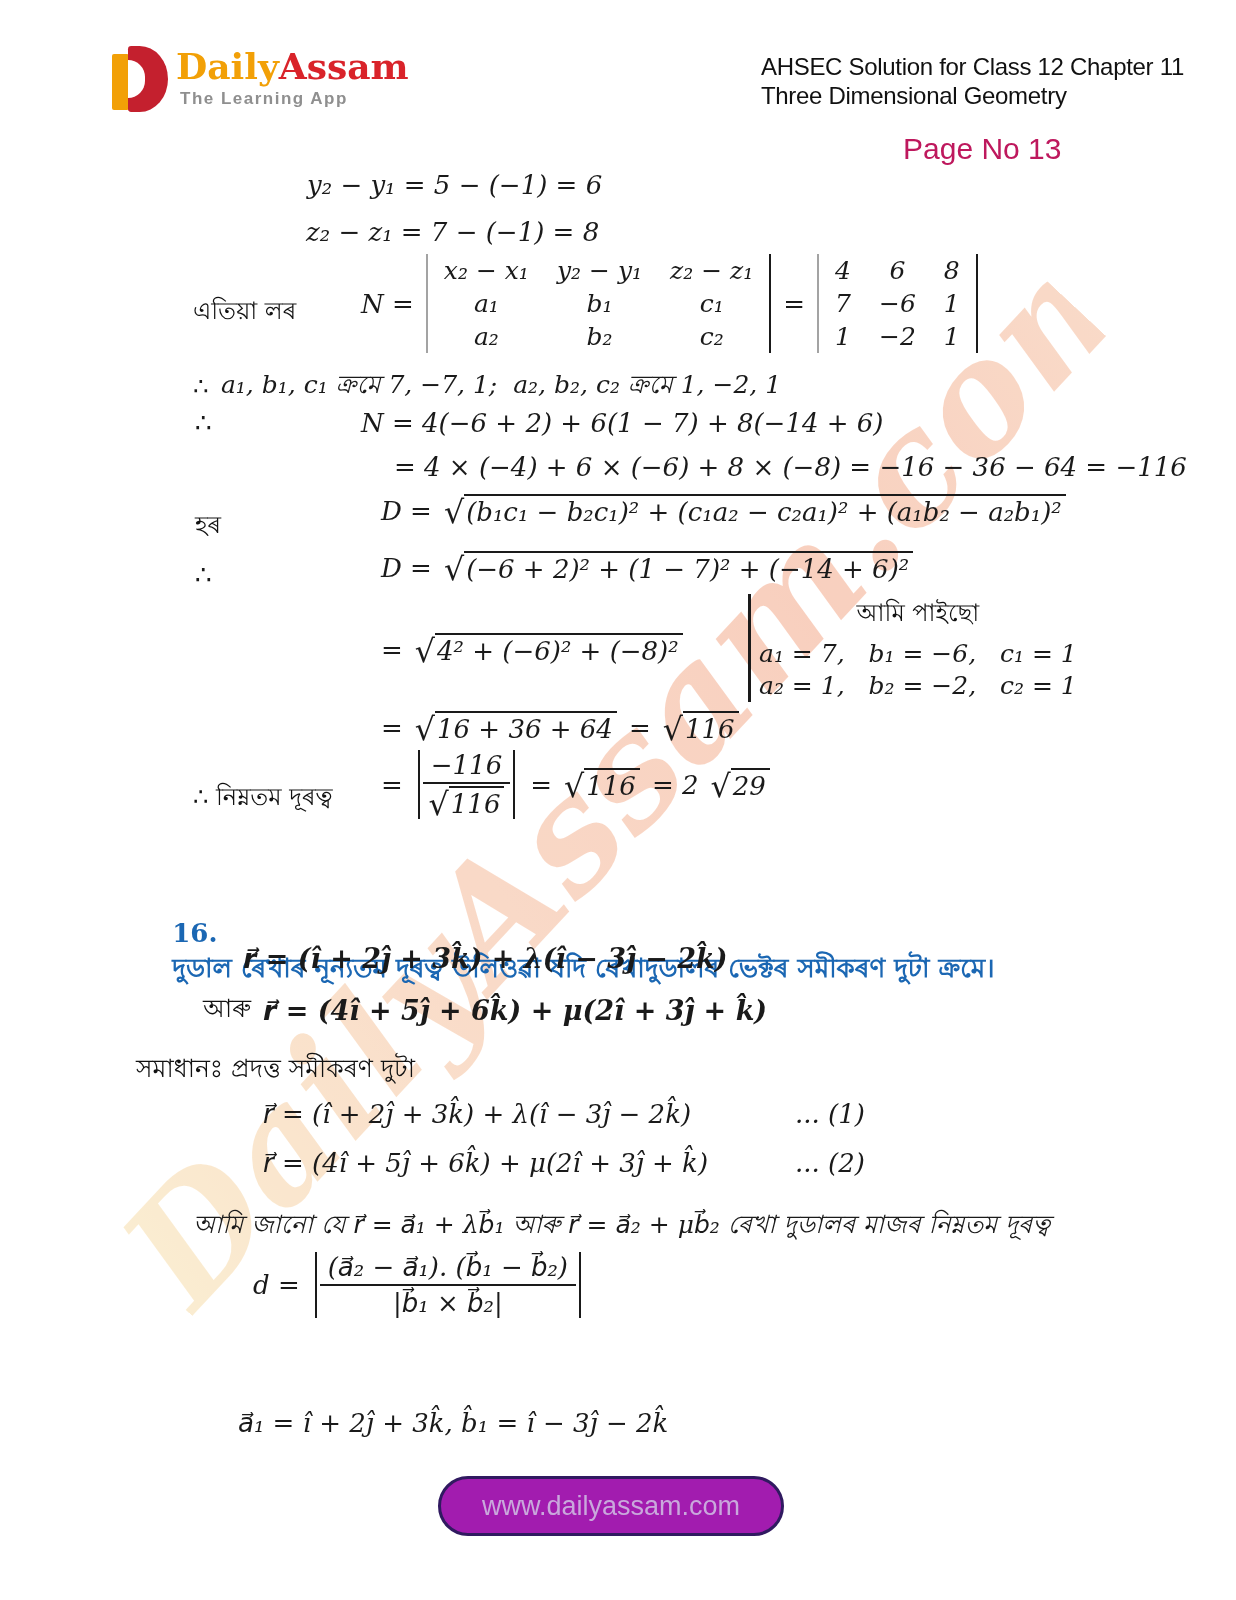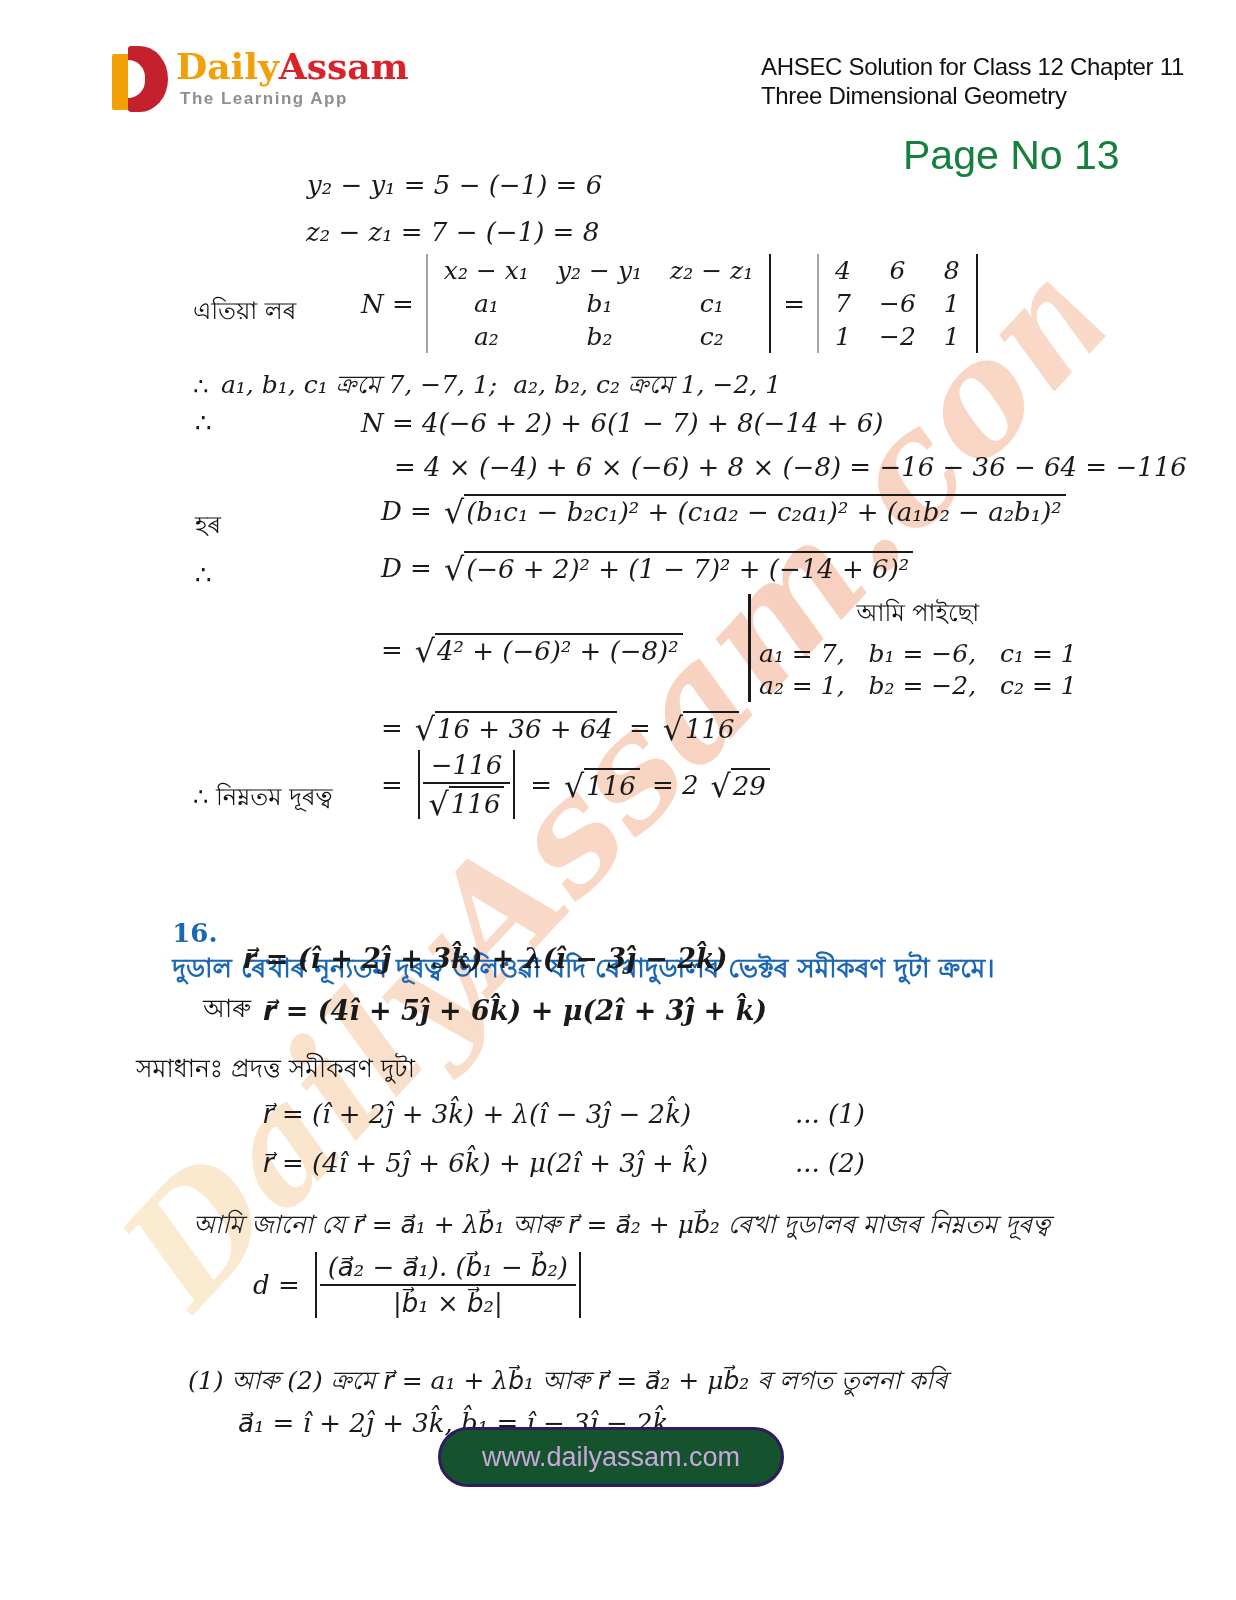--- a/index.html
+++ b/index.html
@@ -24,21 +24,21 @@
   .logo-d::after{content:"";position:absolute;left:0;top:14px;width:17px;height:38px;background:#fff;
           border-radius:0 20px 20px 0;}
   .logo-text{display:flex;flex-direction:column;}
   .wordmark{font-family:"DejaVu Serif","Liberation Serif",serif;font-weight:bold;font-size:36px;line-height:40px;}
   .wm-daily{color:#F2A007;}
   .wm-assam{color:#D9232A;}
   .tagline{font-size:17px;font-weight:bold;color:#8F8F8F;letter-spacing:1.5px;margin-top:3px;margin-left:4px;}
 
   .header-right{position:absolute;right:52px;top:52px;text-align:left;font-size:24px;line-height:29px;
     color:#111;letter-spacing:-0.3px;z-index:2;}
-  .page-no{position:absolute;left:903px;top:132px;font-size:41px;color:#15803d;z-index:2;}
+  .page-no{position:absolute;left:903px;top:132px;font-size:30px;color:#be185d;z-index:2;}
 
   
   .l{position:absolute;white-space:pre;z-index:1;}
   .math{font-family:"DejaVu Serif","DejaVu Sans",serif;font-style:italic;font-size:26px;color:#1a1a1a;}
   .math-sm{font-size:25px;}
   .bold{font-weight:bold;}
   .beng{font-family:"DejaVu Sans","Liberation Sans",sans-serif;font-style:normal;font-size:24px;color:#111;}
   .row{display:flex;align-items:center;gap:12px;}
 
   .sqrt{display:inline-flex;align-items:flex-end;}
@@ -57,21 +57,21 @@
 
   .note{position:absolute;left:748px;top:594px;display:flex;z-index:1;}
   .note-bar{width:3px;background:#1a1a1a;}
   .note-body{padding-left:8px;}
   .note-title{text-align:center;font-size:24px;margin-bottom:4px;}
   .note-row{font-family:"DejaVu Serif","DejaVu Sans",serif;font-style:italic;font-size:25px;line-height:32px;white-space:pre;}
 
   .q16{color:#1B67B3;font-weight:bold;font-size:26px;font-family:"DejaVu Sans","Liberation Sans",sans-serif;}
   .q16 .qno{font-family:"DejaVu Serif",serif;}
 
-  .footer-pill{position:absolute;left:438px;top:1427px;width:340px;height:54px;background:#14532d;
+  .footer-pill{position:absolute;left:438px;top:1476px;width:340px;height:54px;background:#a21caf;
     border:3px solid #301A60;border-radius:30px;display:flex;align-items:center;justify-content:center;
     font-size:27px;color:#C9A8DC;z-index:2;cursor:pointer;}
 </style>
 </head>
 <body>
 
 <div class="page">
 
   <div class="watermark">DailyAssam.com</div>
 
@@ -189,18 +189,17 @@
     <span class="absgrp">
       <span class="vbar"></span>
       <span class="frac">
         <span class="num">(a⃗₂ − a⃗₁). (b⃗₁ − b⃗₂)</span>
         <span class="den">|b⃗₁ × b⃗₂|</span>
       </span>
       <span class="vbar"></span>
     </span>
   </div>
 
-  <div class="l math math-sm" style="left:188px;top:1361px;">(1) আৰু (2) ক্ৰমে r⃗ = a₁ + λb⃗₁ আৰু r⃗ = a⃗₂ + μb⃗₂ ৰ লগত তুলনা কৰি</div>
   <div class="l math" style="left:238px;top:1408px;">a⃗₁ = î + 2ĵ + 3k̂, b̂₁ = î − 3ĵ − 2k̂</div>
 
   <div class="footer-pill">www.dailyassam.com</div>
 
 </div>
 
 </body></html>

